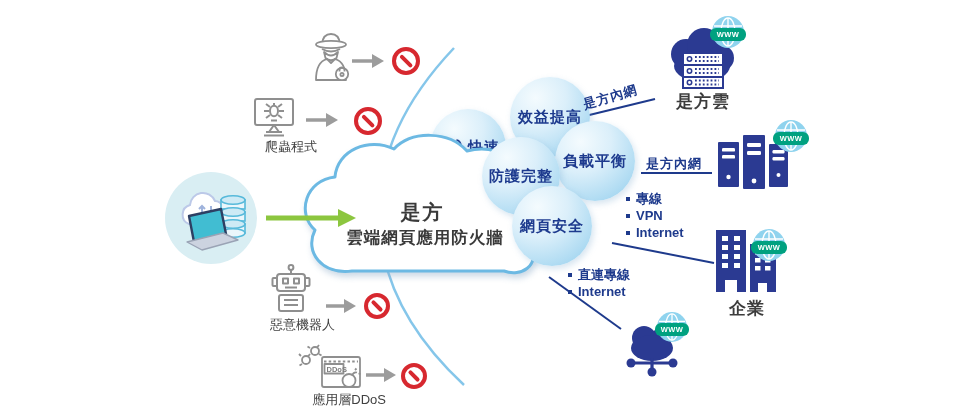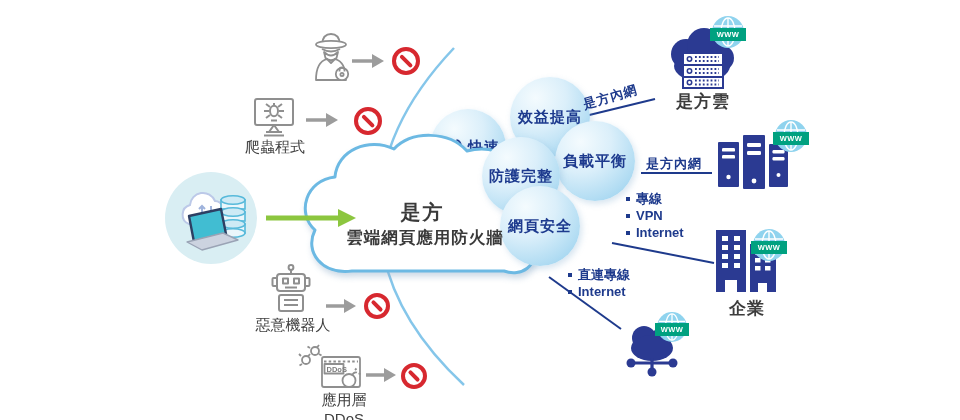--- a/index.html
+++ b/index.html
@@ -17,32 +17,32 @@
 
   
   .cloud-title{z-index:5;text-align:center;color:#3a3a3a;font-weight:bold;}
 
   
   .ban{position:absolute;border-radius:50%;border:4px solid #d7282f;background:#fff;z-index:5;}
   .ban .slash{position:absolute;left:50%;top:50%;width:4px;height:78%;background:#d7282f;
     transform:translate(-50%,-50%) rotate(-45deg);border-radius:2px;}
 
   
-  .threat-label{position:absolute;text-align:center;color:#404040;font-size:15px;z-index:5;}
+  .threat-label{position:absolute;text-align:right;color:#404040;font-size:13px;z-index:5;}
   .dest-label{position:absolute;text-align:center;color:#3c3c3c;font-size:17px;font-weight:600;z-index:5;letter-spacing:1px;}
   .conn-label{position:absolute;color:#1e3a8c;font-size:13px;font-weight:bold;z-index:5;letter-spacing:1px;}
   .rot{transform:rotate(-16deg);}
   .bullets{position:absolute;z-index:5;}
   .bullet-row{display:flex;align-items:center;gap:6px;height:17px;color:#1e3a8c;font-size:13px;font-weight:bold;}
   .sq{width:4px;height:4px;background:#1e3a8c;flex:0 0 auto;}
 
   
   .badge{position:absolute;z-index:6;}
   .badge .globe{width:100%;height:100%;border-radius:50%;background:#8fd3ee;position:relative;overflow:hidden;}
-  .badge .band{position:absolute;left:-2px;right:-2px;top:38%;height:13px;background:#00a180;border-radius:0;
+  .badge .band{position:absolute;left:-2px;right:-2px;top:38%;height:13px;background:#00a180;border-radius:6px;
     color:#fff;font-size:7.5px;font-weight:bold;text-align:center;line-height:13px;letter-spacing:.5px;}
 
   .icon-wrap{position:absolute;z-index:5;}
   #user-circle{position:absolute;left:165px;top:172px;width:92px;height:92px;border-radius:50%;
     background:#d9eef3;z-index:2;}
 </style>
 </head>
 <body>
 
 <div id="stage">
@@ -88,21 +88,21 @@
 
   <div class="bubble" style="left:510px;top:77px;width:80px;height:80px;">
     <span>效益提高</span>
   </div>
   <div class="bubble" style="left:555px;top:121px;width:80px;height:80px;">
     <span>負載平衡</span>
   </div>
   <div class="bubble" style="left:482px;top:137px;width:78px;height:78px;">
     <span>防護完整</span>
   </div>
-  <div class="bubble" style="left:500px;top:186px;width:80px;height:80px;">
+  <div class="bubble" style="left:512px;top:186px;width:80px;height:80px;">
     <span>網頁安全</span>
   </div>
 
   <div id="user-circle">
     <svg width="92" height="92" viewBox="0 0 92 92">
       <path d="M24,52 a10,10 0 0 1 1,-19 a13,13 0 0 1 25,-4 a9,9 0 0 1 7,14 l0,9 z" fill="#ffffff" stroke="#bcc9e8" stroke-width="2"></path>
       <path d="M37,34 v10 M34,37 l3,-3 3,3" fill="none" stroke="#9fb3dc" stroke-width="2"></path>
       <path d="M46,44 v-10 M43,41 l3,3 3,-3" fill="none" stroke="#9fb3dc" stroke-width="2"></path>
       <g stroke="#56b9da" stroke-width="1.6">
         <rect x="56" y="28" width="24" height="9" fill="#eaf6fb"></rect>

